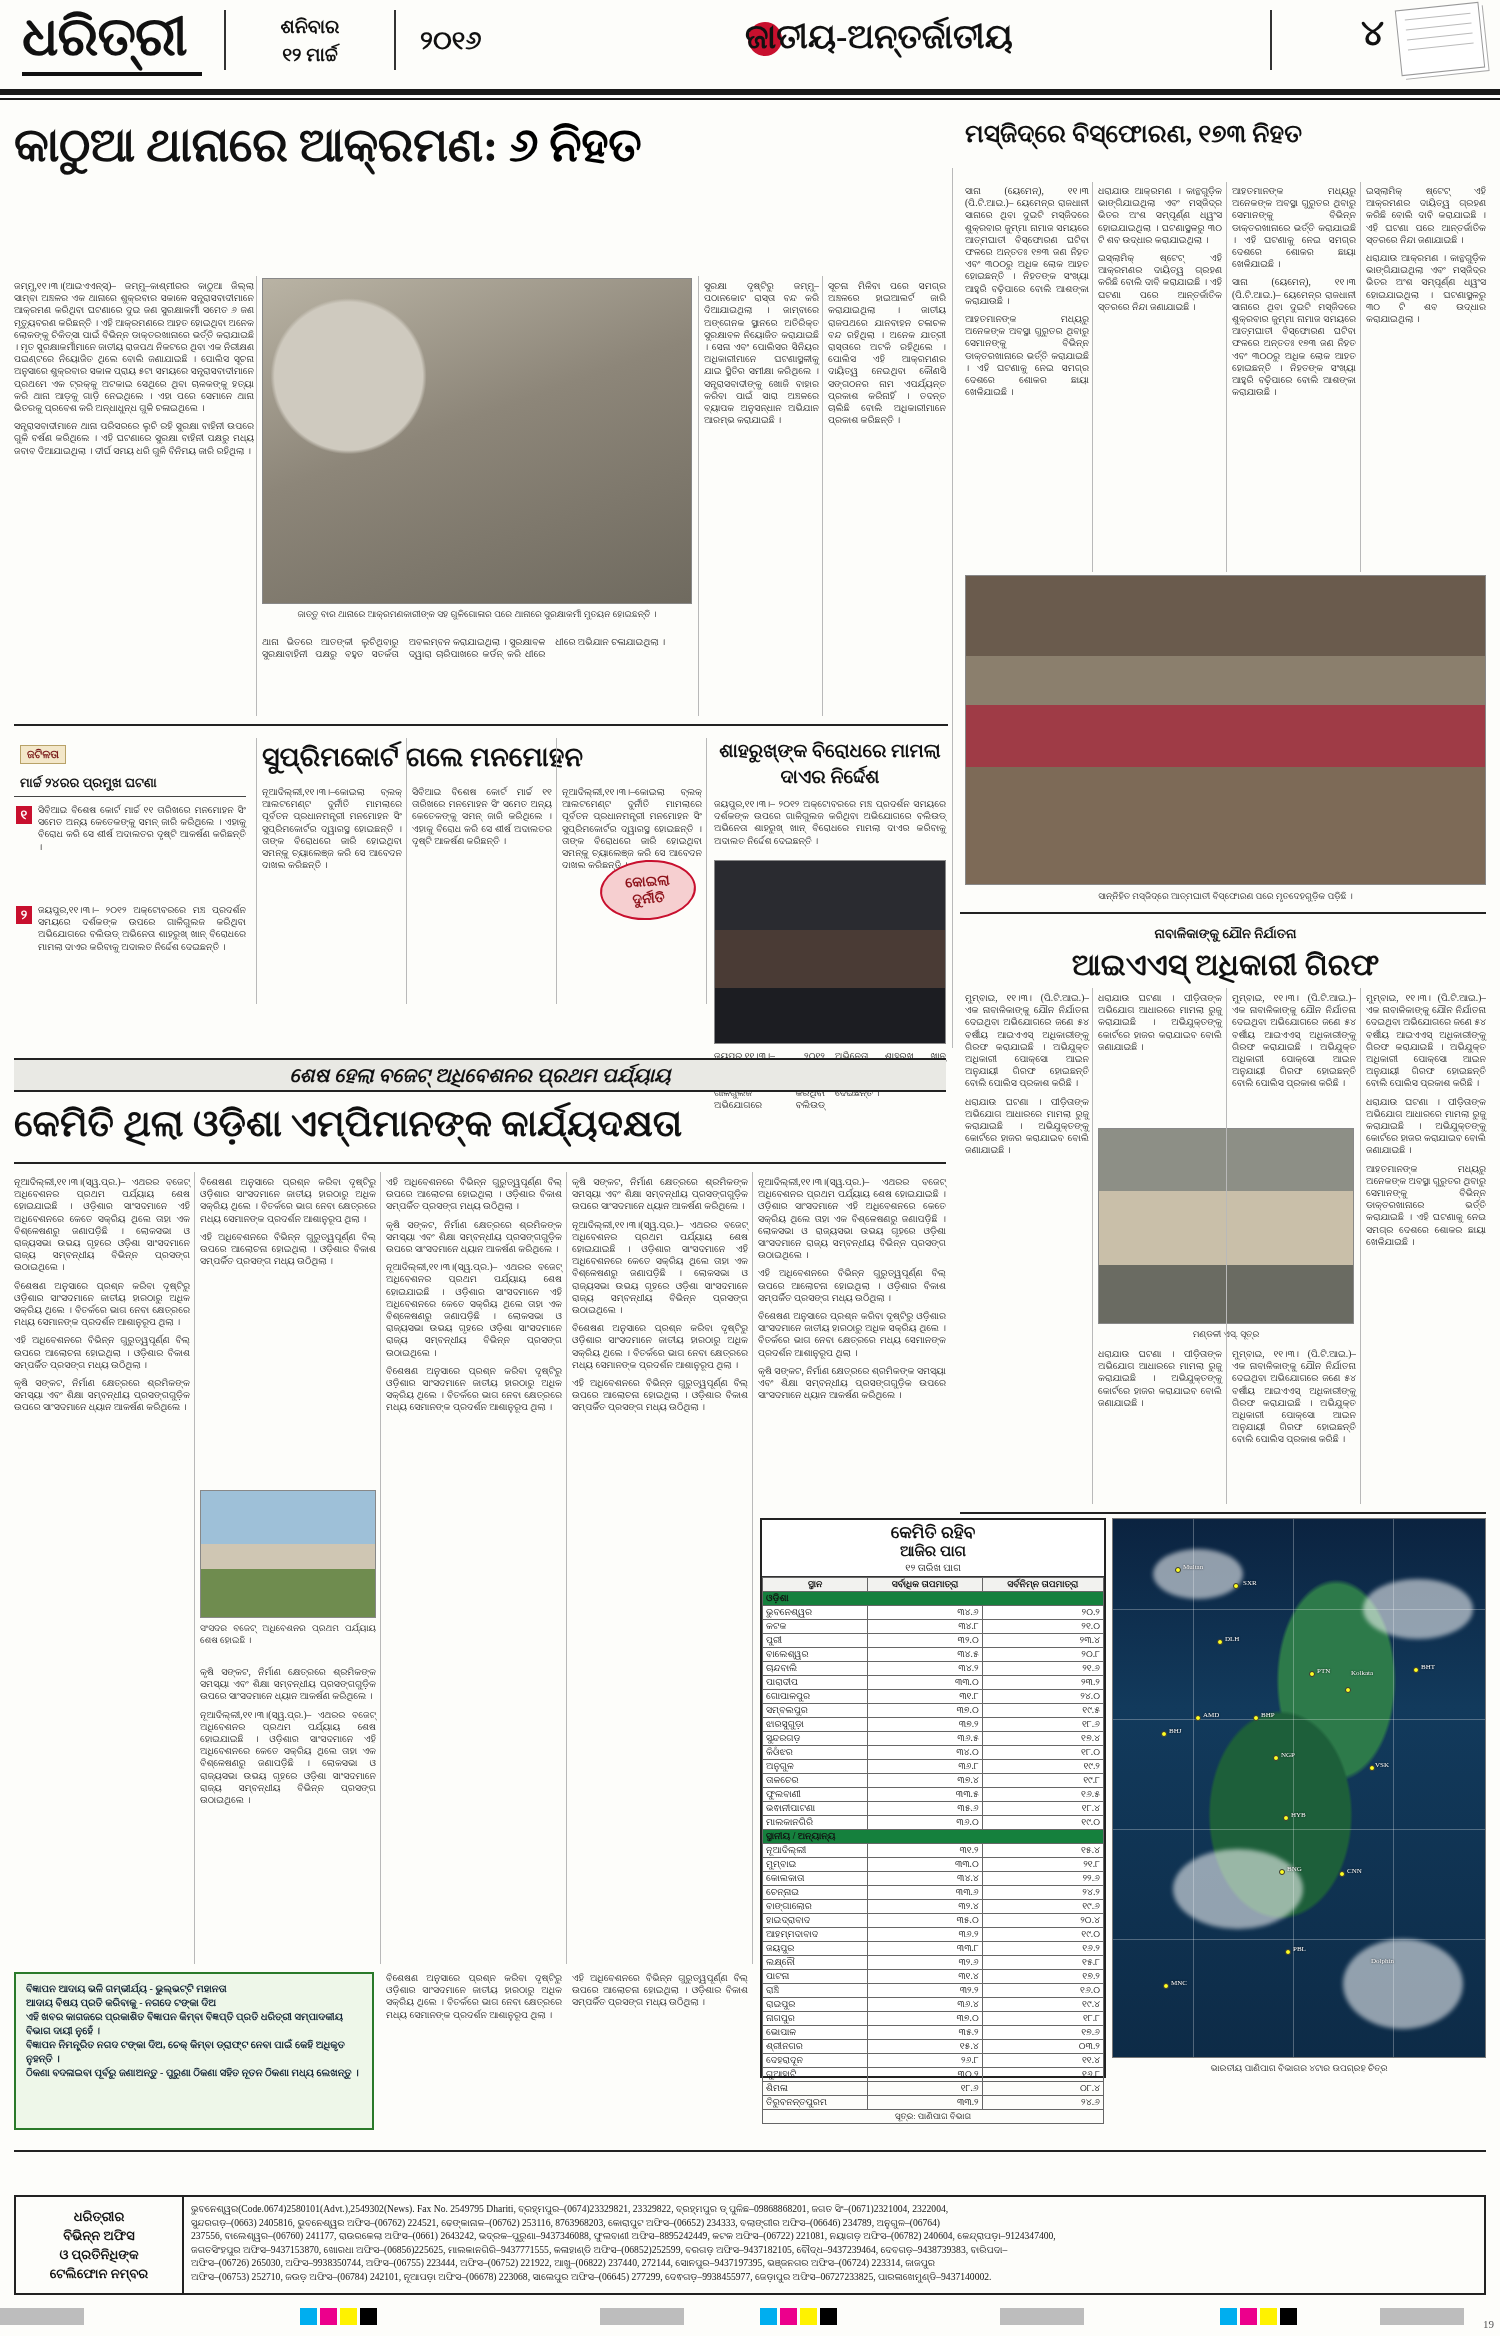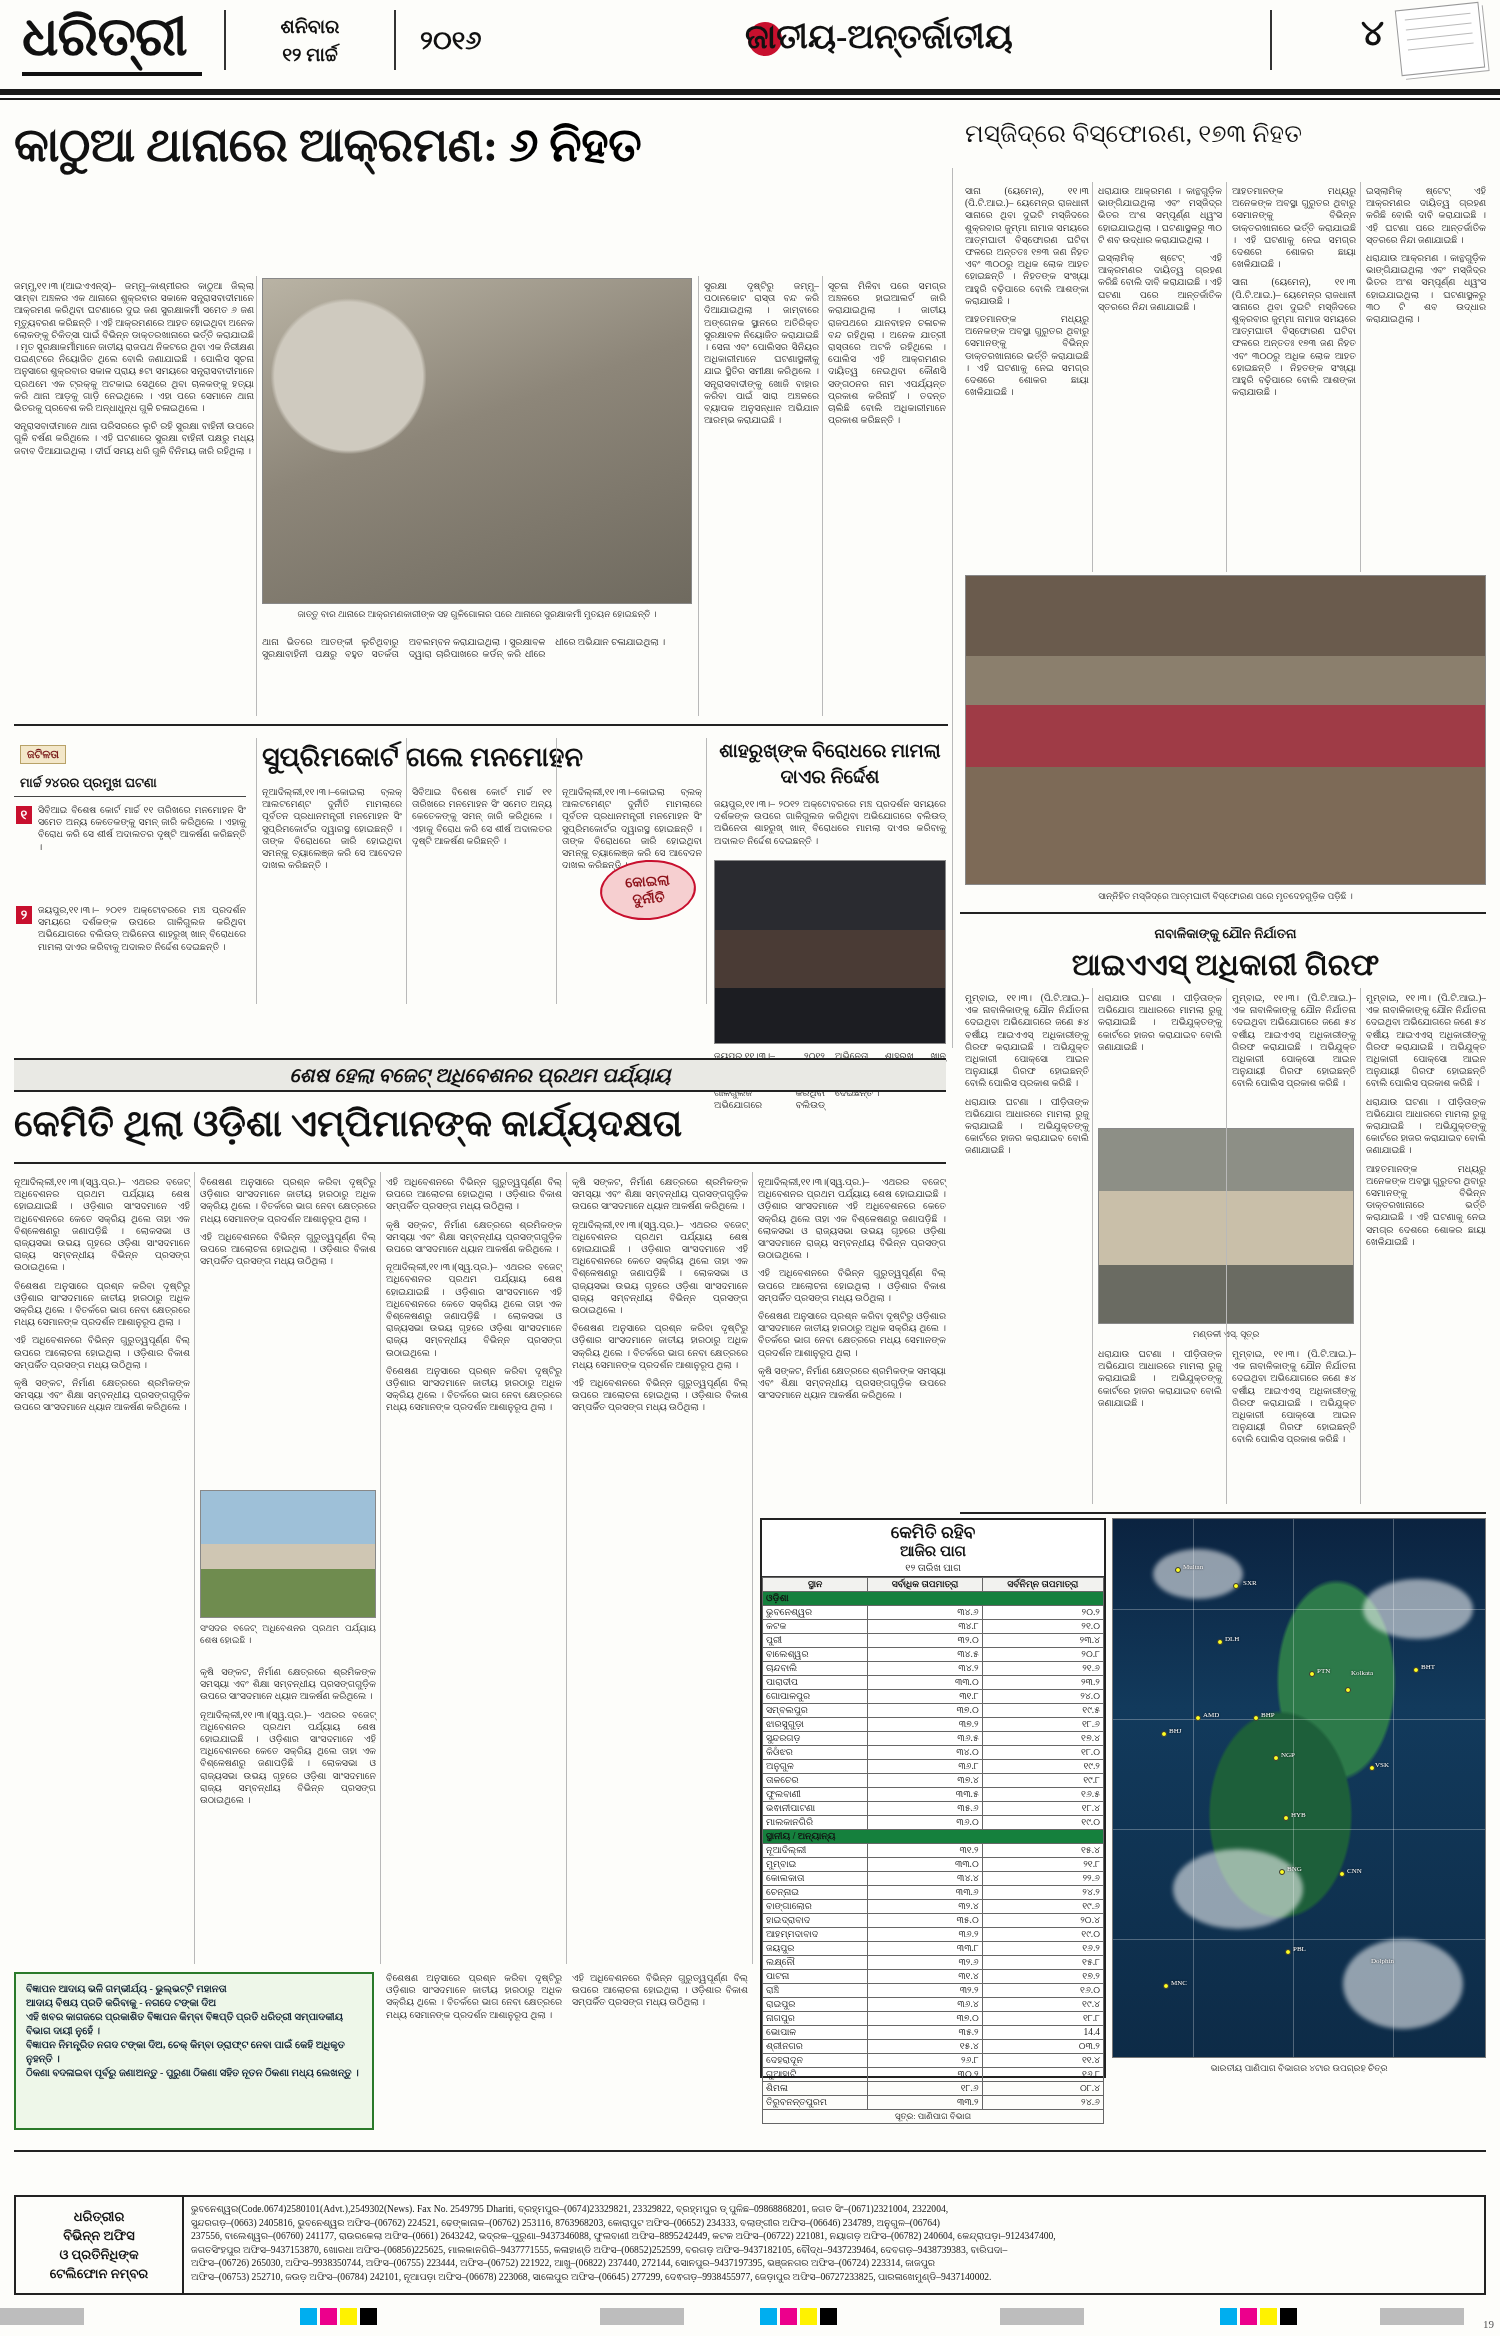--- a/index.html
+++ b/index.html
@@ -73,21 +73,21 @@
   
   .lead-hl {
     position:absolute; left:14px; top:118px; width:930px;
     font-size:47px; font-weight:bold; letter-spacing:-0.5px;
   }
   .lead-hl .red { color:#000000; }
 
   
   .mosque-hl {
     position:absolute; left:965px; top:120px; width:520px;
-    font-size:25px; font-weight:normal;
+    font-size:25px; font-weight:bold;
   }
   .band {
     position:absolute; border-top:2px solid #222; border-bottom:2px solid #222;
     background:#e9e9e4;
   }
 
   .sub-hl { position:absolute; font-weight:bold; color:#111; }
 
   
   .stamp {
@@ -551,21 +551,21 @@
             <td class="n">୧୯.୪</td>
           </tr>
           <tr>
             <td>ନାଗପୁର</td>
             <td class="n">୩୭.୦</td>
             <td class="n">୧୮.୮</td>
           </tr>
           <tr>
             <td>ଭୋପାଳ</td>
             <td class="n">୩୫.୨</td>
-            <td class="n">14.4</td>
+            <td class="n">୧୭.୬</td>
           </tr>
           <tr>
             <td>ଶ୍ରୀନଗର</td>
             <td class="n">୧୫.୪</td>
             <td class="n">୦୩.୨</td>
           </tr>
           <tr>
             <td>ଦେହରାଦୂନ</td>
             <td class="n">୨୬.୮</td>
             <td class="n">୧୧.୪</td>

